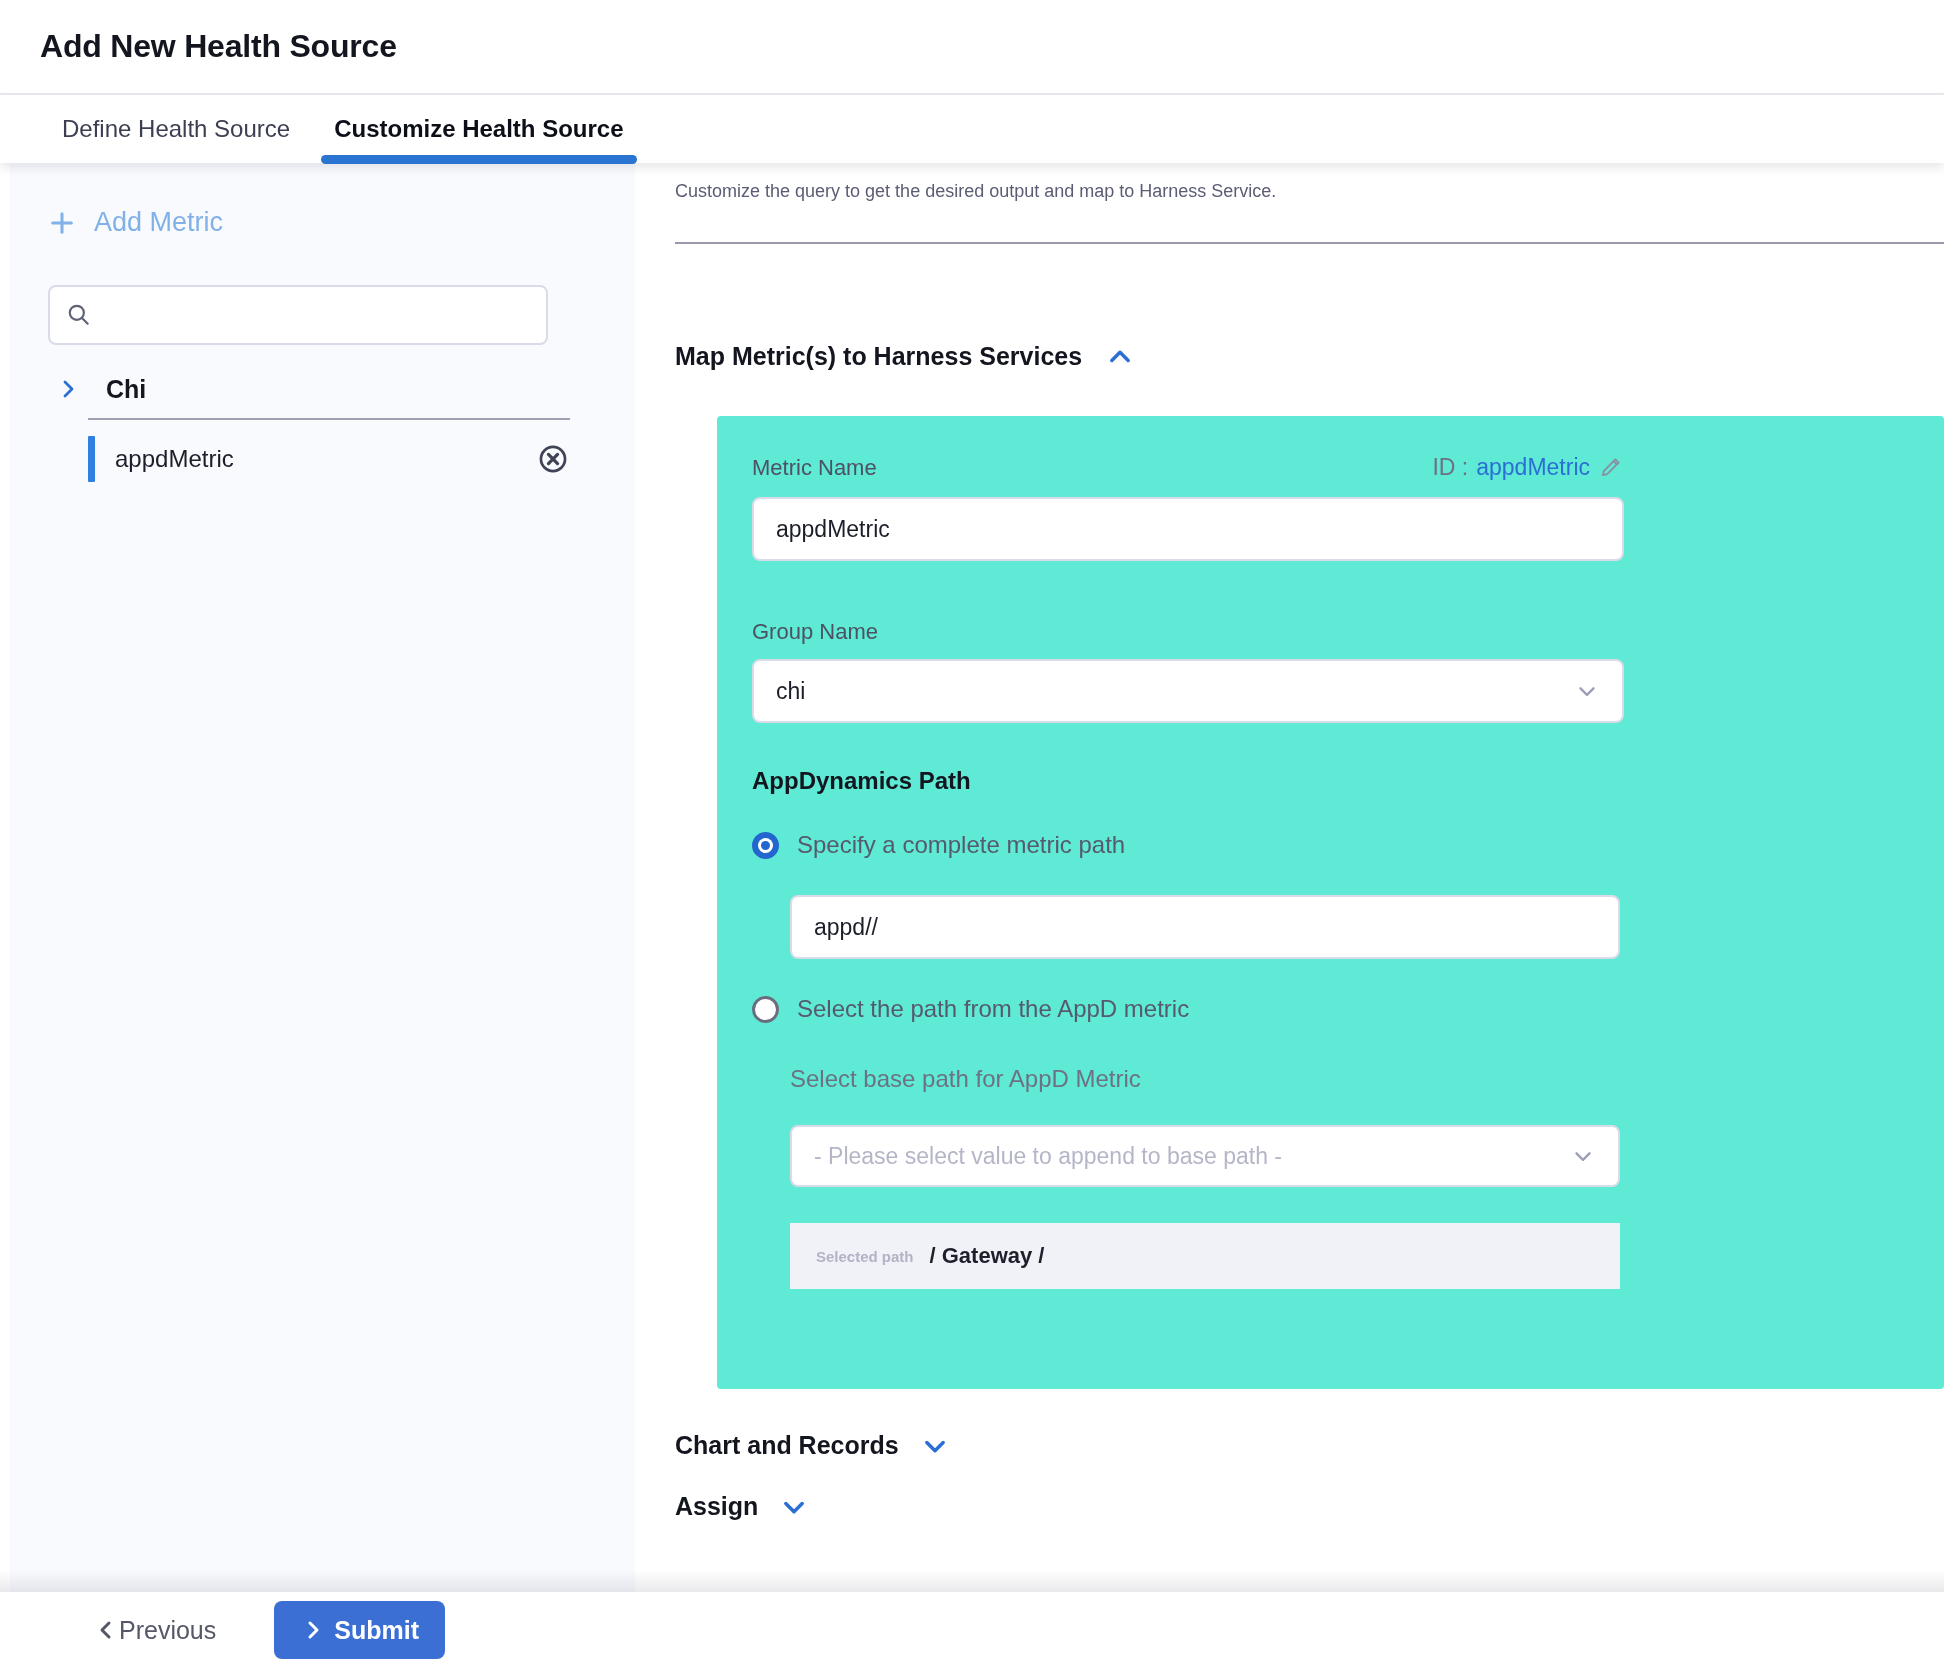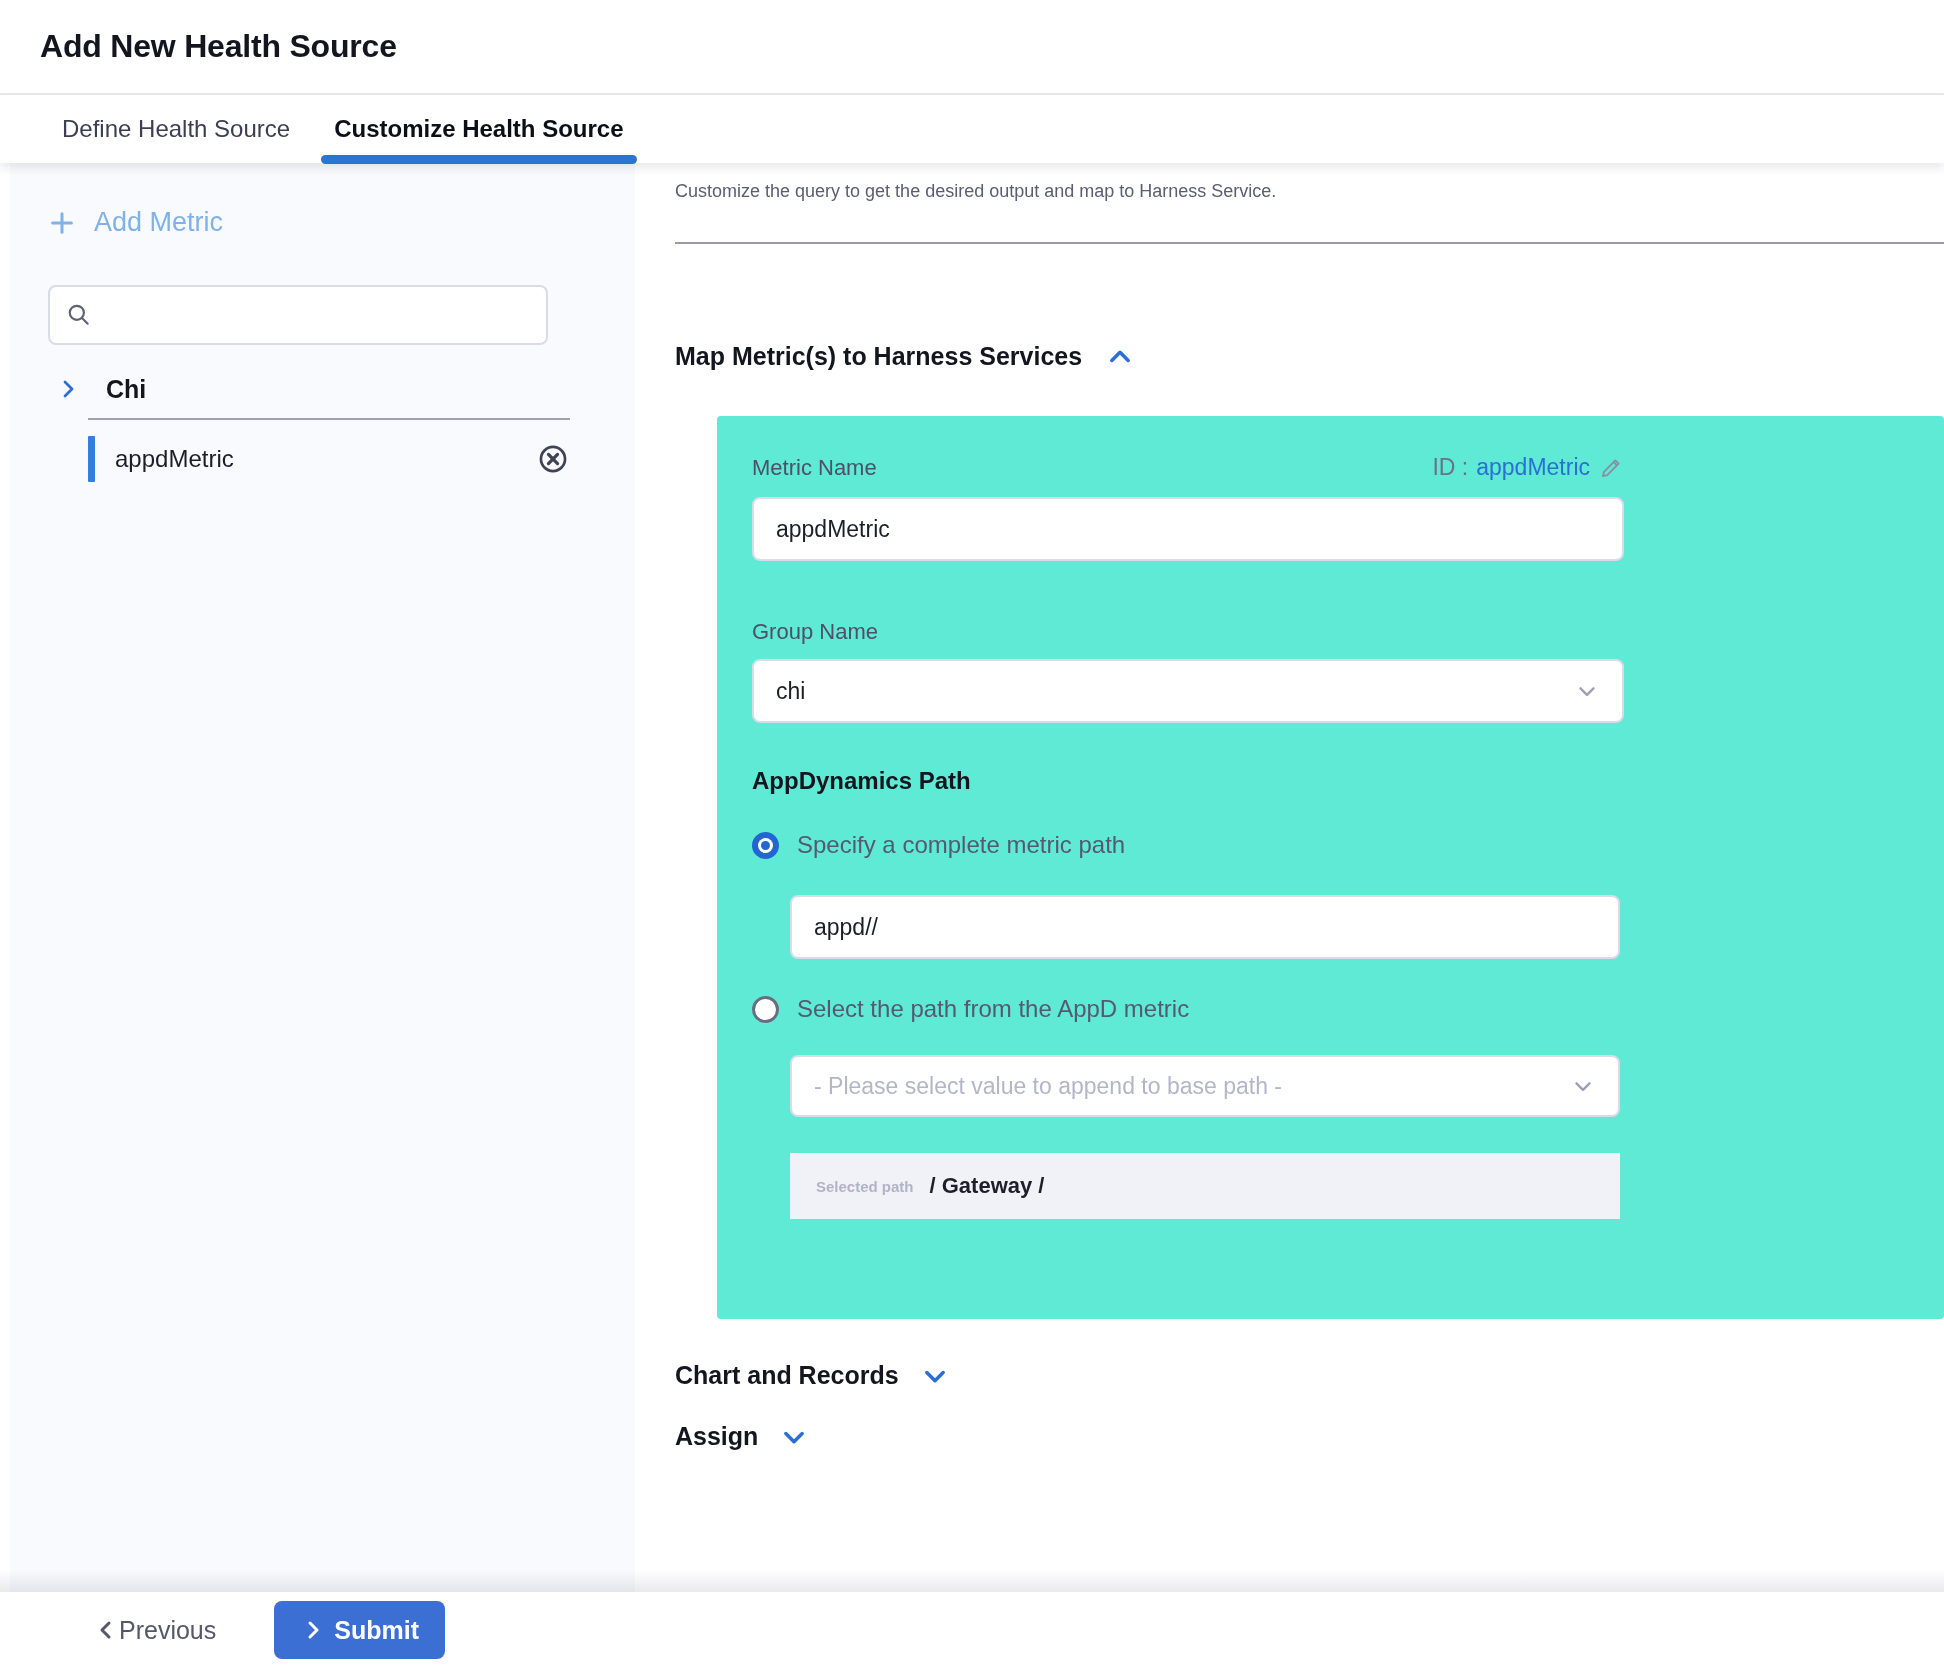--- a/index.html
+++ b/index.html
@@ -40,21 +40,21 @@
   .main h2{margin:42px 0 0 0;font-size:31px;font-weight:700;color:#14161f;letter-spacing:-0.2px;}
   .main .subtitle{margin:18px 0 0 0;font-size:18px;color:#5a5d73;}
   .main hr{margin:40px 0 0 0;border:none;border-top:2px solid #989aab;}
   .section-row{margin-top:98px;display:flex;align-items:center;gap:24px;}
   .section-title{font-size:25px;font-weight:700;color:#14161f;}
   .icon-btn{background:none;border:none;padding:0;cursor:pointer;display:flex;align-items:center;}
   
   .card{margin-top:45px;margin-left:42px;background:#5eead4;border-radius:4px;padding:38px 0 100px 35px;width:1227px;}
   .field-head{width:872px;display:flex;align-items:flex-end;justify-content:space-between;}
   .field-label{font-size:22px;color:#4d5066;font-weight:500;}
-  .id-wrap{display:flex;align-items:center;gap:8px;font-size:23px;}
+  .id-wrap{display:flex;gap:8px;font-size:23px;}
   .id-prefix{color:#6e7186;}
   .id-link{color:#2b6fd4;font-weight:500;cursor:pointer;}
   .text-input{margin-top:16px;width:872px;height:64px;background:#fff;border:2px solid #d9dbe8;border-radius:8px;
       padding:0 22px;font-size:23px;font-family:inherit;color:#1c1e2a;outline:none;display:block;}
   .select{margin-top:14px;width:872px;height:64px;background:#fff;border:2px solid #d9dbe8;border-radius:8px;
       display:flex;align-items:center;justify-content:space-between;padding:0 22px;font-size:23px;color:#1c1e2a;cursor:pointer;}
   .select .ph{color:#b4b6c8;}
   .grp-label{margin-top:58px;font-size:22px;color:#4d5066;font-weight:500;}
   .path-title{margin-top:44px;font-size:24px;font-weight:700;color:#14161f;}
   .radio-row{margin-top:36px;display:flex;align-items:center;gap:18px;cursor:pointer;}
@@ -197,20 +197,21 @@
           <span class="radio on"></span>
           <span class="radio-label">Specify a complete metric path</span>
         </div>
         <input class="text-input indent indent-input" type="text" value="appd//" style="">
 
         <div class="radio-row">
           <span class="radio off"></span>
           <span class="radio-label">Select the path from the AppD metric</span>
         </div>
 
+        <div class="base-label indent">Select base path for AppD Metric</div>
         <div class="select indent indent-select">
           <span class="ph">- Please select value to append to base path -</span>
           <span>
             <svg width="26" height="26" viewBox="0 0 24 24" fill="none" stroke="#9da0b4" stroke-width="2.2" stroke-linecap="round" stroke-linejoin="round">
                 <polyline points="6 9.5 12 15.5 18 9.5"></polyline>
               </svg>
           </span>
         </div>
 
         <div class="selected-row indent">

